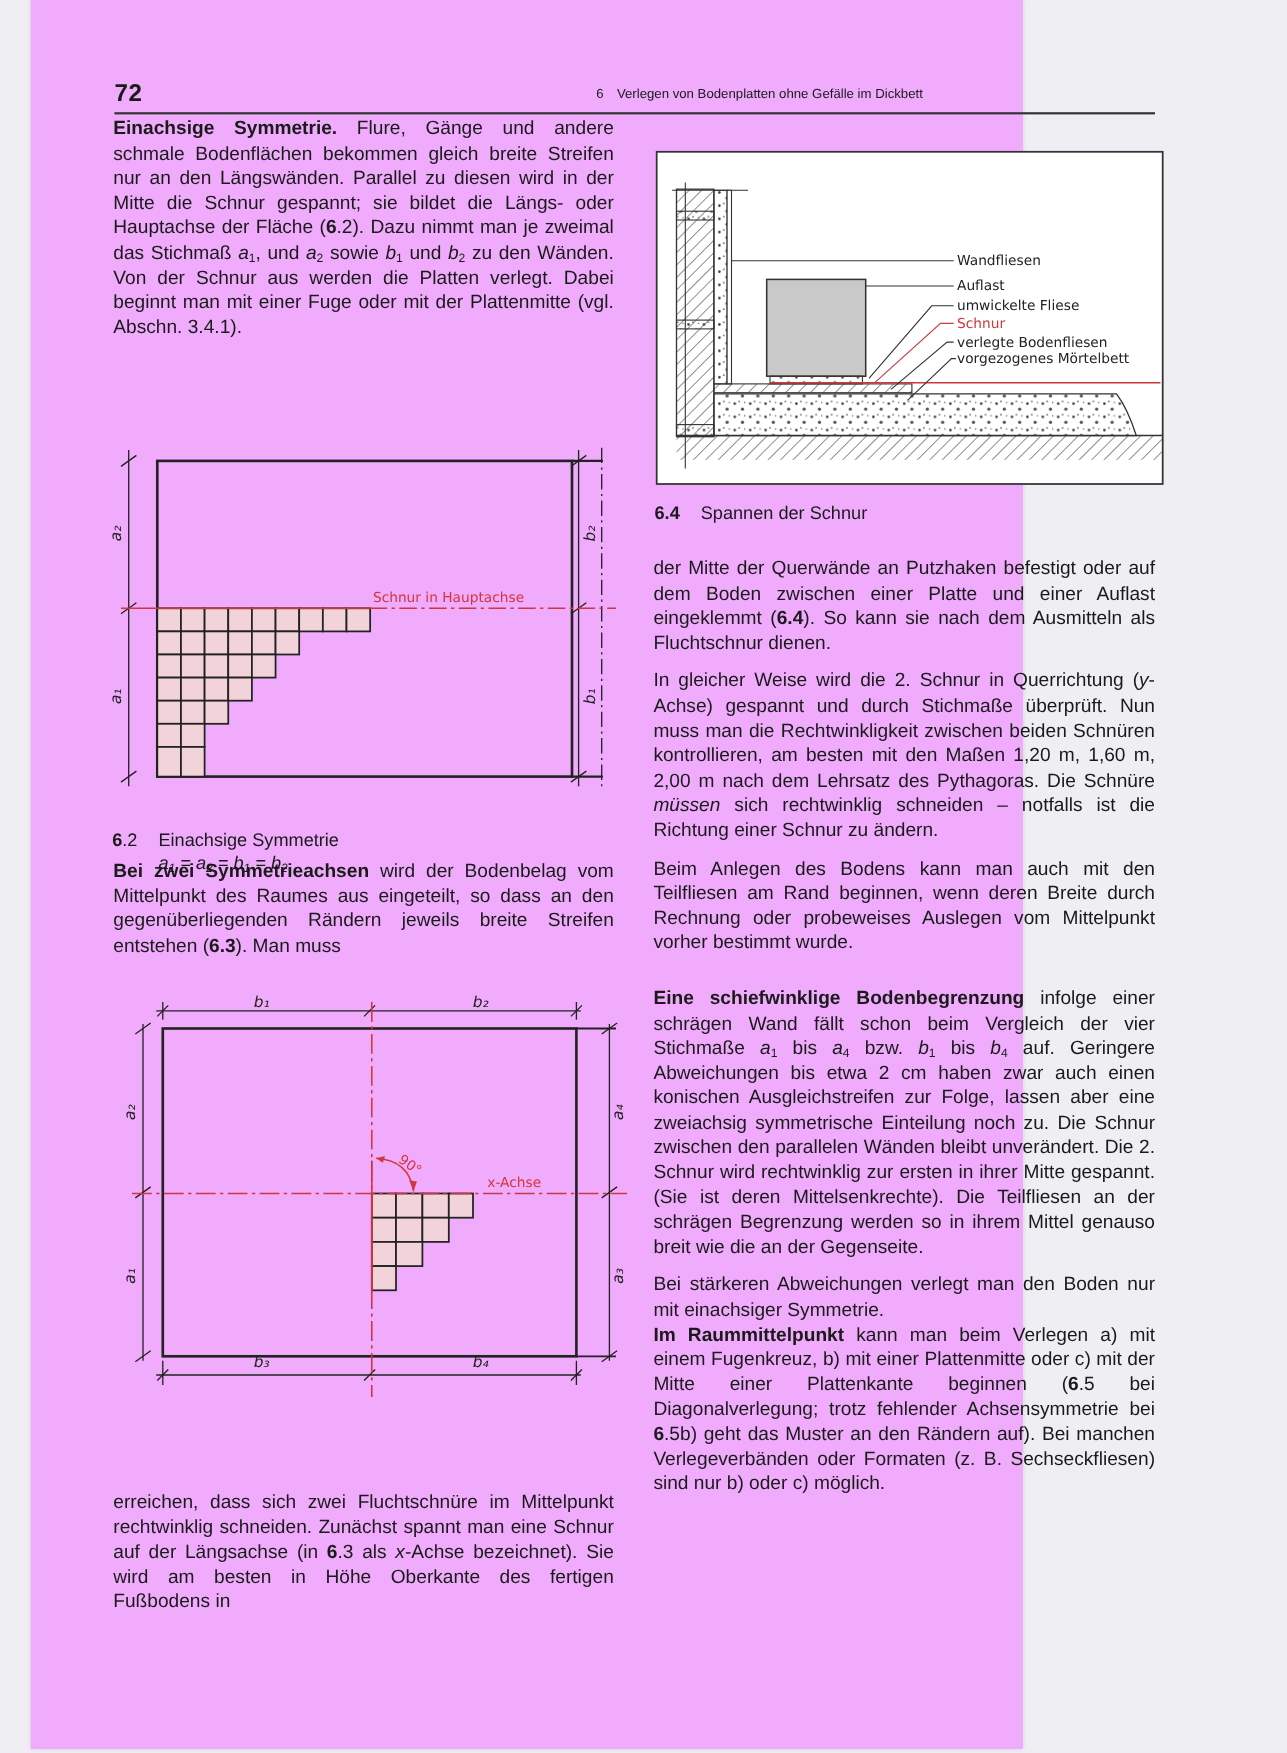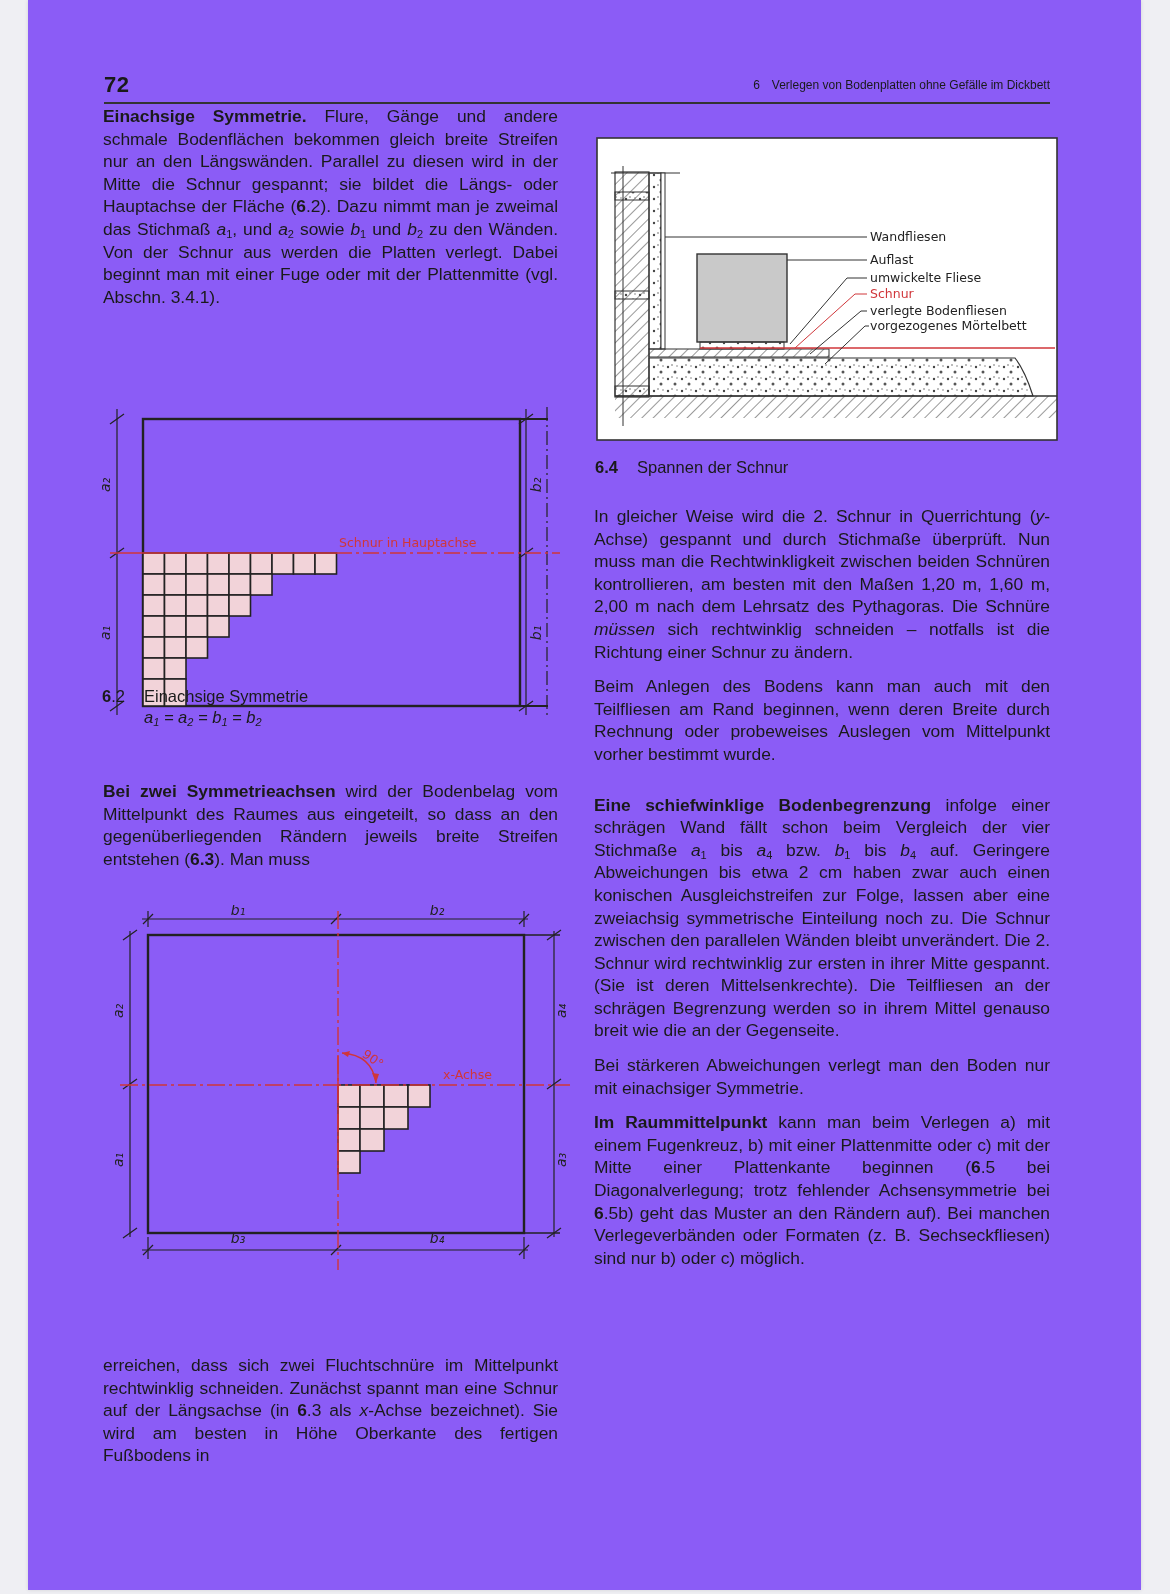--- a/index.html
+++ b/index.html
@@ -4,22 +4,22 @@
 <style>
   html, body { margin: 0; padding: 0; }
   body {
     width: 1170px; height: 1594px;
     background: #efeff3;
     position: relative; overflow: hidden;
     font-family: "Liberation Sans", sans-serif;
     color: #1a1a1a;
   }
   .page {
-    position: absolute; left: 28px; top: 0; width: 1113px; height: 1590px;
-    background: #8b5cf6;
+    position: absolute; left: 28px; top: 0; width: 902px; height: 1590px;
+    background: #f0abfc;
     box-shadow: 0 0 4px rgba(0,0,0,0.12);
   }
   .abs { position: absolute; }
   .pnum { left: 76px; top: 72px; font-size: 22px; font-weight: bold; letter-spacing: 0.5px; }
   .runhead { right: 91px; top: 78px; font-size: 12px; }
   .runhead .chap { margin-right: 12px; }
   .hrule { left: 76px; top: 102px; width: 946px; height: 0; border-top: 2px solid #333; }
 
   .col { position: absolute; font-size: 17.4px; line-height: 22.6px; text-align: justify; }
   .col p { margin: 0; }
@@ -110,21 +110,21 @@
     <line x1="20" y1="158" x2="246" y2="158" stroke="#d0363a" stroke-width="1.4"></line>
     <line x1="246" y1="158" x2="470" y2="158" stroke="#d0363a" stroke-width="1.4" stroke-dasharray="16,4,3,4"></line>
     <text class="lbl red" x="249" y="152" font-size="14">Schnur in Hauptachse</text>
 
     <text class="dim" transform="translate(20,90) rotate(-90)" text-anchor="middle">a₂</text>
     <text class="dim" transform="translate(20,238) rotate(-90)" text-anchor="middle">a₁</text>
     <text class="dim" transform="translate(451,90) rotate(-90)" text-anchor="middle">b₂</text>
     <text class="dim" transform="translate(451,238) rotate(-90)" text-anchor="middle">b₁</text>
   </svg>
 
-  <div class="cap" style="left:74px; top:686px;">
+  <div class="cap" style="left:74px; top:754px;">
     <div><span class="num"><b>6</b><span>.2</span></span><span>Einachsige Symmetrie</span></div>
     <div class="eq">a<sub>1</sub> = a<sub>2</sub> = b<sub>1</sub> = b<sub>2</sub></div>
   </div>
 
   <div class="col lcol" style="top:780px;">
     <p><b>Bei zwei Symmetrieachsen</b><span> wird der Bodenbelag vom Mittelpunkt des Raumes aus eingeteilt, so dass an den gegenüberliegenden Rändern jeweils breite Streifen entstehen (</span><b>6.3</b><span>). Man muss</span></p>
   </div>
 
   <svg class="abs" style="left:62px; top:905px;" width="500" height="390" viewBox="0 0 500 390">
     <rect x="58" y="30" width="376" height="298" fill="none" stroke="#222" stroke-width="2.4"></rect>
@@ -241,20 +241,21 @@
     <text class="lbl red" x="275" y="162">Schnur</text>
     <text class="lbl" x="275" y="179">verlegte Bodenfliesen</text>
     <text class="lbl" x="275" y="194">vorgezogenes Mörtelbett</text>
   </svg>
 
   <div class="cap" style="left:567px; top:457px;">
     <span class="num"><b>6.4</b></span><span>Spannen der Schnur</span>
   </div>
 
   <div class="col rcol" style="top:505px;">
+    <p class="last" style="margin-bottom:12px;"><span>der Mitte der Querwände an Putzhaken befestigt oder auf dem Boden zwischen einer Platte und einer Auflast eingeklemmt (</span><b>6.4</b><span>). So kann sie nach dem Ausmitteln als Fluchtschnur dienen.</span></p>
     <p class="last" style="margin-bottom:12px;"><span>In gleicher Weise wird die 2. Schnur in Querrichtung (</span><i>y</i><span>-Achse) gespannt und durch Stichmaße überprüft. Nun muss man die Rechtwinkligkeit zwischen beiden Schnüren kontrollieren, am besten mit den Maßen 1,20 m, 1,60 m, 2,00 m nach dem Lehrsatz des Pythagoras. Die Schnüre </span><i>müssen</i><span> sich rechtwinklig schneiden – notfalls ist die Richtung einer Schnur zu ändern.</span></p>
     <p class="last" style="margin-bottom:28px;">Beim Anlegen des Bodens kann man auch mit den Teilfliesen am Rand beginnen, wenn deren Breite durch Rechnung oder probeweises Auslegen vom Mittelpunkt vorher bestimmt wurde.</p>
     <p class="last" style="margin-bottom:12px;"><b>Eine schiefwinklige Bodenbegrenzung</b><span> infolge einer schrägen Wand fällt schon beim Vergleich der vier Stichmaße </span><i>a</i><sub>1</sub><span> bis </span><i>a</i><sub>4</sub><span> bzw. </span><i>b</i><sub>1</sub><span> bis </span><i>b</i><sub>4</sub><span> auf. Geringere Abweichungen bis etwa 2 cm haben zwar auch einen konischen Ausgleichstreifen zur Folge, lassen aber eine zweiachsig symmetrische Einteilung noch zu. Die Schnur zwischen den parallelen Wänden bleibt unverändert. Die 2. Schnur wird rechtwinklig zur ersten in ihrer Mitte gespannt. (Sie ist deren Mittelsenkrechte). Die Teilfliesen an der schrägen Begrenzung werden so in ihrem Mittel genauso breit wie die an der Gegenseite.</span></p>
-    <p class="last" style="margin-bottom:12px;">Bei stärkeren Abweichungen verlegt man den Boden nur mit einachsiger Symmetrie.</p>
+    <p class="last" style="">Bei stärkeren Abweichungen verlegt man den Boden nur mit einachsiger Symmetrie.</p>
     <p class="last"><b>Im Raummittelpunkt</b><span> kann man beim Verlegen a) mit einem Fugenkreuz, b) mit einer Plattenmitte oder c) mit der Mitte einer Plattenkante beginnen (</span><b>6</b><span>.5 bei Diagonalverlegung; trotz fehlender Achsensymmetrie bei </span><b>6</b><span>.5b) geht das Muster an den Rändern auf). Bei manchen Verlegeverbänden oder Formaten (z. B. Sechseckfliesen) sind nur b) oder c) möglich.</span></p>
   </div>
 
 </div>
 
 </body></html>

